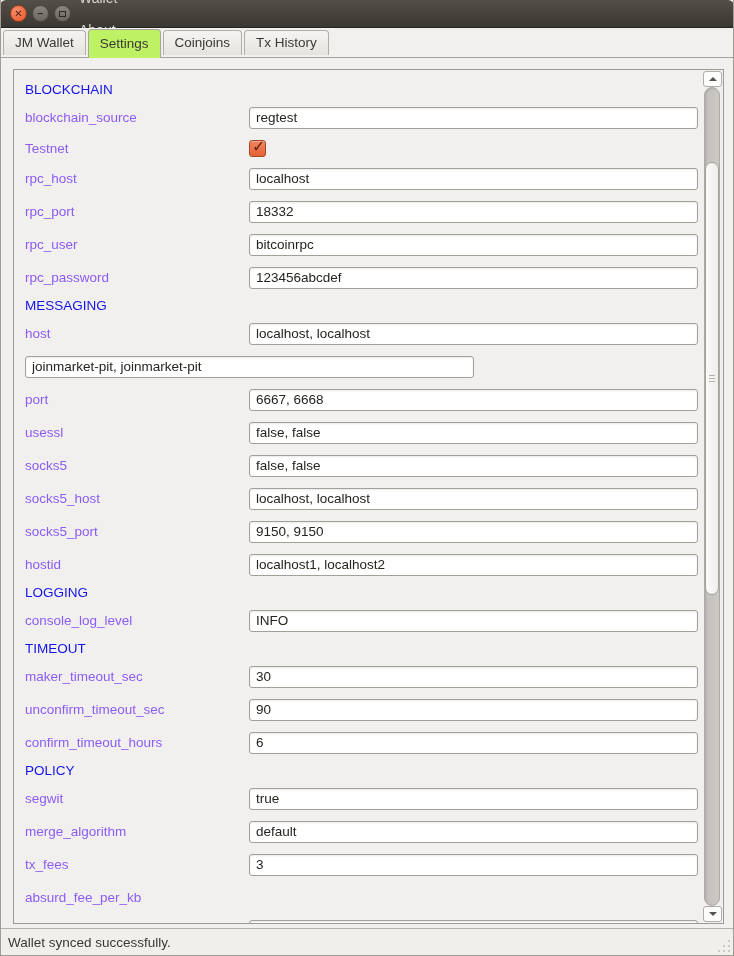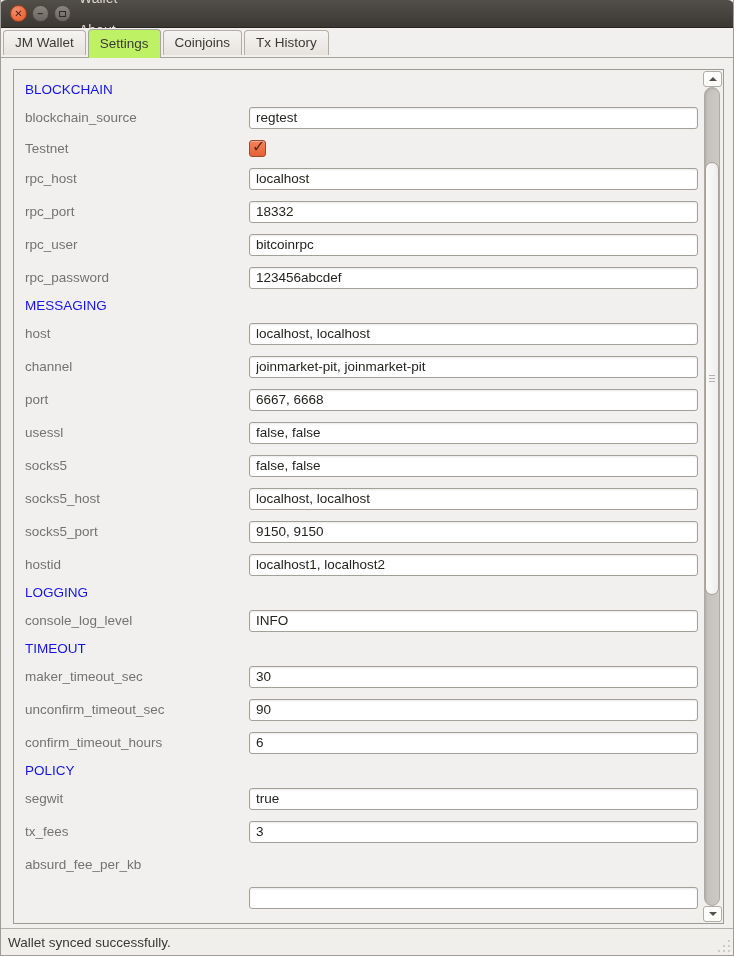--- a/index.html
+++ b/index.html
@@ -101,21 +101,21 @@
     display:flex; align-items:center;
     font-size:13.5px; color:#1414ea;
   }
   .row {
     height:33px; padding-left:11px;
     display:flex; align-items:center;
   }
   .row.checkbox-row { height:28px; }
   .row .field-label {
     width:224px; flex:none;
-    font-size:13.5px; color:#737373;
+    font-size:13.5px; color:#8b5cf6;
   }
   .row input[type=text] {
     width:449px; height:22px; flex:none;
     border:1px solid #a39f99; border-radius:3px;
     background:#ffffff;
     box-shadow:inset 0 1px 2px rgba(0,0,0,0.09);
     padding:0 6px;
     font-family:"Liberation Sans","DejaVu Sans",sans-serif;
     font-size:13.5px; color:#26241f;
     outline:none;
@@ -252,21 +252,20 @@
           <div class="row">
             <span class="field-label">rpc_password</span>
             <input type="text" value="123456abcdef" style="">
           </div>
           <div class="section-header">MESSAGING</div>
           <div class="row">
             <span class="field-label">host</span>
             <input type="text" value="localhost, localhost" style="">
           </div>
           <div class="row">
-            <span class="field-label">channel</span>
             <input type="text" value="joinmarket-pit, joinmarket-pit" style="">
           </div>
           <div class="row">
             <span class="field-label">port</span>
             <input type="text" value="6667, 6668" style="">
           </div>
           <div class="row">
             <span class="field-label">usessl</span>
             <input type="text" value="false, false" style="">
           </div>
@@ -301,20 +300,24 @@
             <input type="text" value="90" style="">
           </div>
           <div class="row">
             <span class="field-label">confirm_timeout_hours</span>
             <input type="text" value="6" style="">
           </div>
           <div class="section-header">POLICY</div>
           <div class="row">
             <span class="field-label">segwit</span>
             <input type="text" value="true" style="">
+          </div>
+          <div class="row">
+            <span class="field-label">merge_algorithm</span>
+            <input type="text" value="default" style="">
           </div>
           <div class="row">
             <span class="field-label">tx_fees</span>
             <input type="text" value="3" style="">
           </div>
           <div class="row">
             <span class="field-label">absurd_fee_per_kb</span>
           </div>
           <div class="row partial">
             <span class="field-label"></span>

